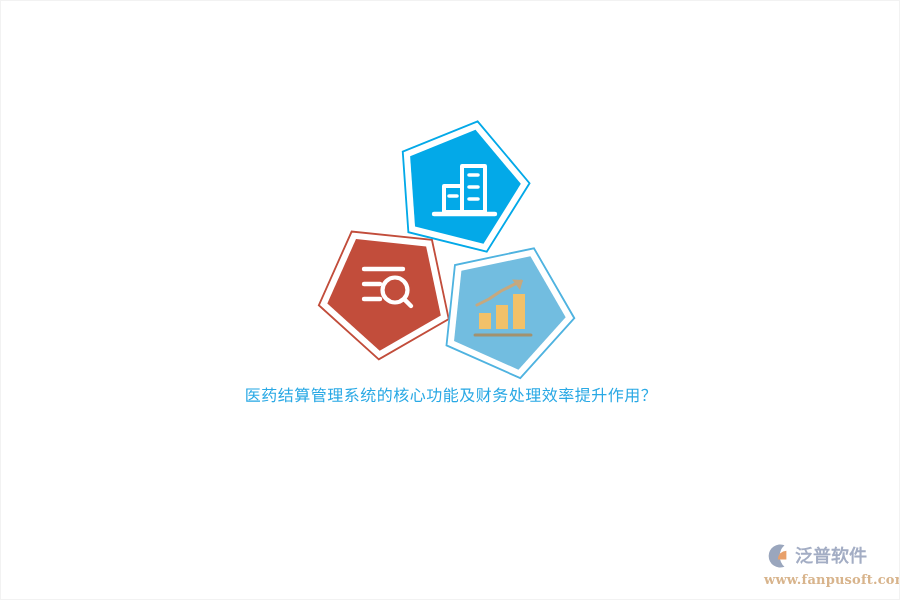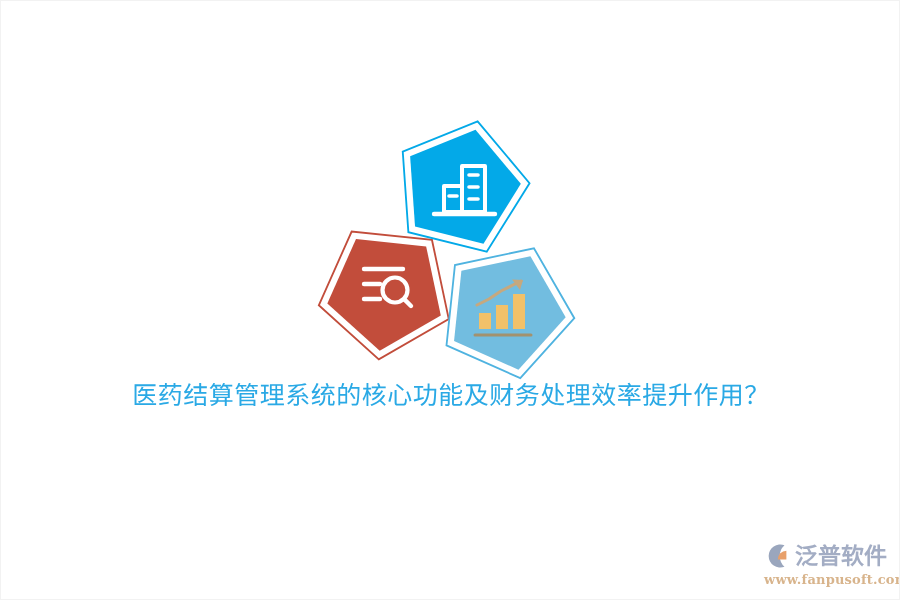--- a/index.html
+++ b/index.html
@@ -41,21 +41,21 @@
   }
 
   
   #headline {
     position: absolute;
     left: 0;
     top: 378px;
     width: 900px;
     text-align: center;
     font-family: "DejaVu Sans", "Liberation Sans", sans-serif;
-    font-size: 25px;
+    font-size: 16px;
     line-height: 34px;
     letter-spacing: 0.5px;
     color: #2aa9e5;
     white-space: nowrap;
     font-weight: 400;
   }
 
   
   #logo {
     position: absolute;
@@ -73,21 +73,21 @@
   }
   #logo-mark {
     width: 30px;
     height: 28px;
     flex: 0 0 30px;
     margin-right: 2px;
   }
   #logo-mark svg { display: block; }
   #logo-word {
     font-family: "DejaVu Sans", "Liberation Sans", sans-serif;
-    font-size: 23px;
+    font-size: 18px;
     line-height: 26px;
     font-weight: 700;
     color: #a3adc4;
     letter-spacing: 0px;
     white-space: nowrap;
   }
   #logo-url {
     font-family: "DejaVu Serif", "Liberation Serif", serif;
     font-size: 13px;
     line-height: 15px;

